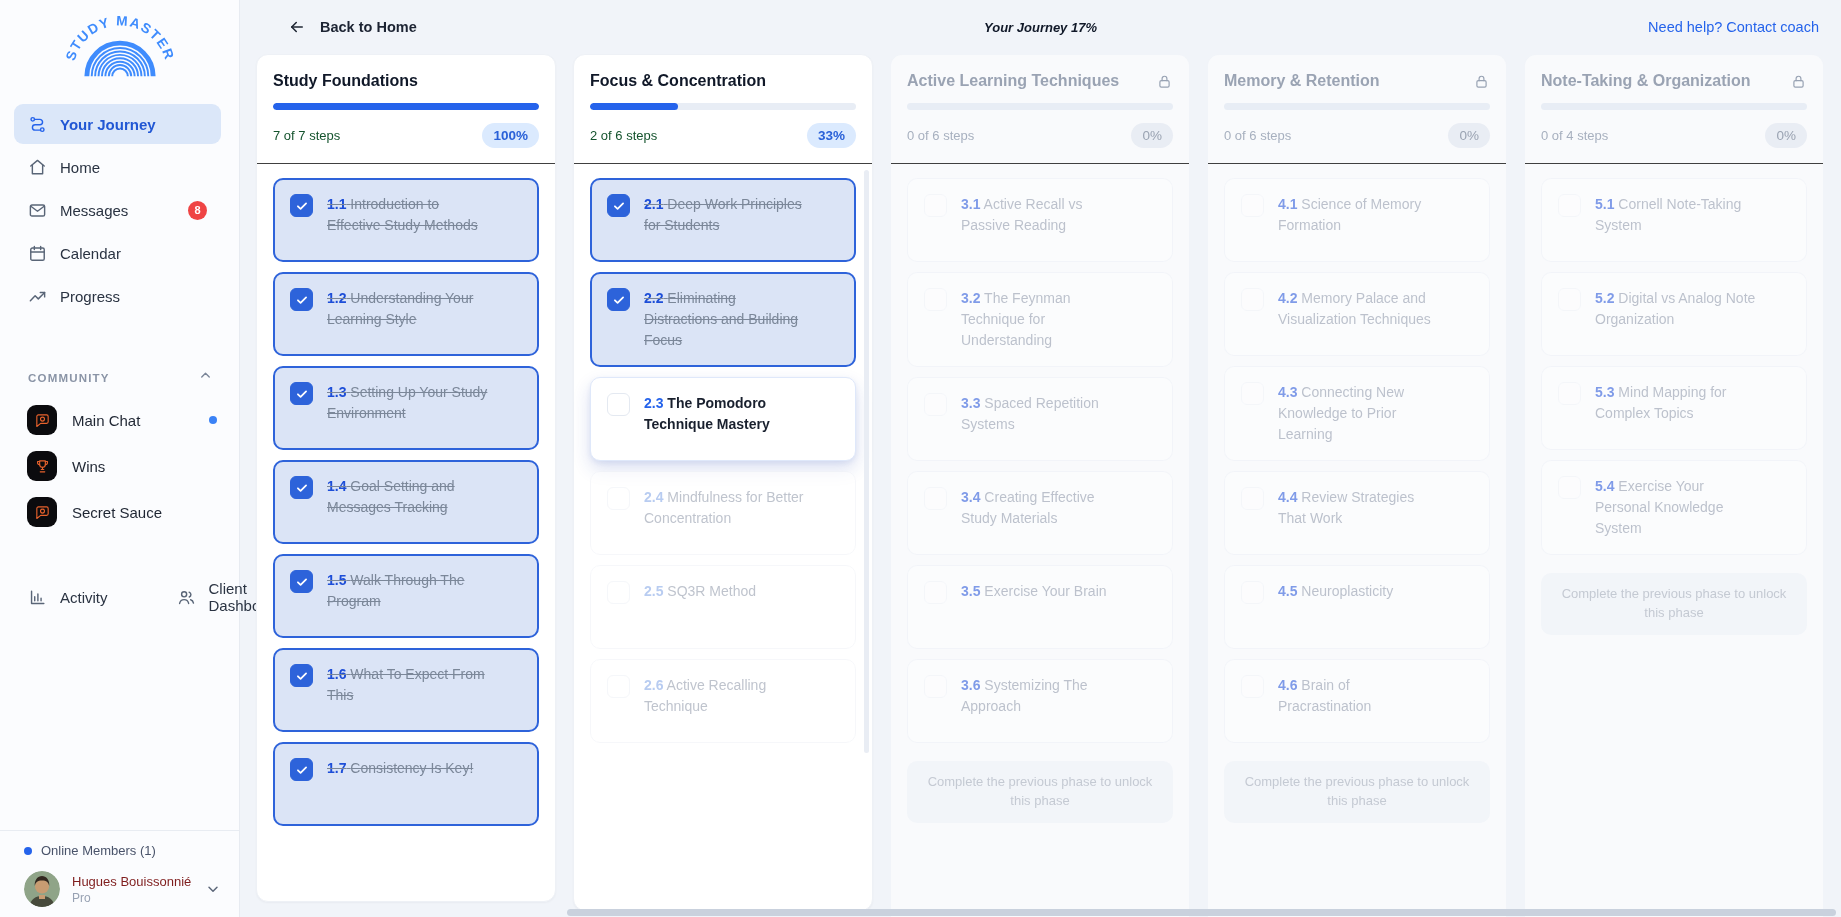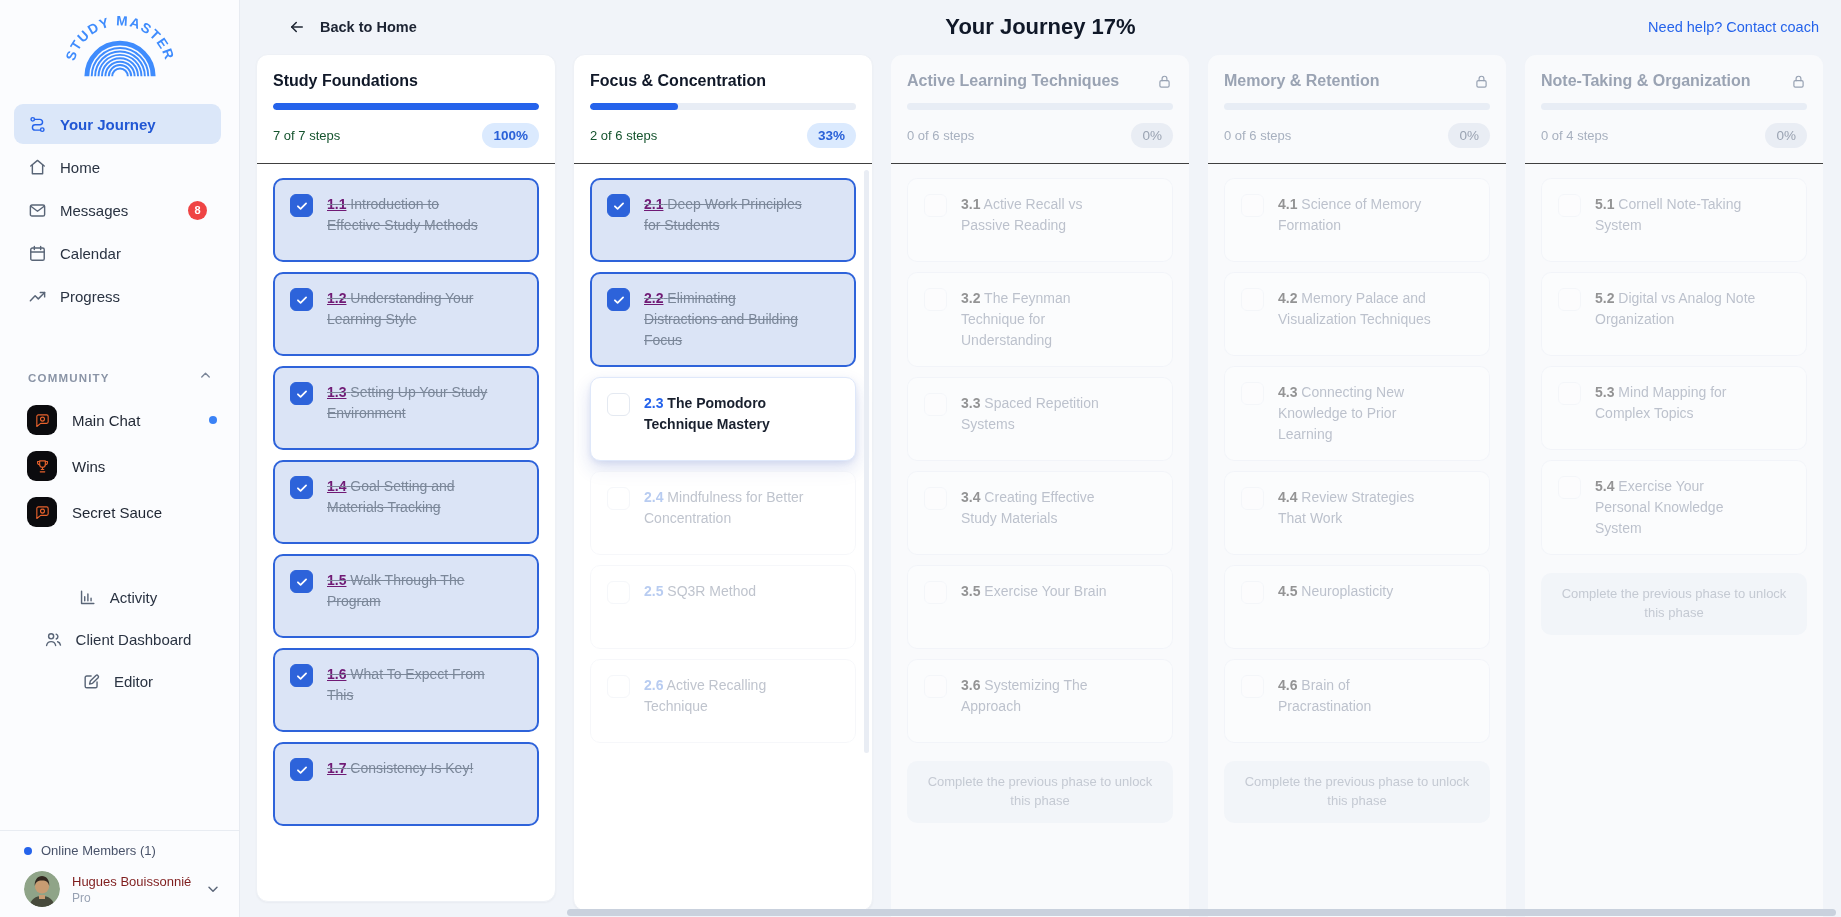--- a/index.html
+++ b/index.html
@@ -42,21 +42,21 @@
   .community-item {
     display: flex; align-items: center; gap: 15px;
     height: 46px; padding: 0 22px 0 27px; cursor: pointer; font-size: 15px; color: #1f2633;
   }
   .community-icon {
     width: 30px; height: 30px; border-radius: 9px; background: #0b0b0e;
     display: flex; align-items: center; justify-content: center; flex: none;
   }
   .community-icon svg { width: 17px; height: 17px; color: #e8622c; }
   .online-dot-right { margin-left: auto; width: 8px; height: 8px; border-radius: 50%; background: #3b82f6; }
-  .tools { margin-top: 42px; display: flex; flex-direction: column; gap: 2px; align-items: center; }
+  .tools { margin-top: 42px; display: flex; flex-direction: row; gap: 9px; align-items: center; }
   .sidebar-footer {
     margin-top: auto; border-top: 1px solid #e8ecf2;
     padding: 12px 18px 10px 24px; background: #fbfcfe;
   }
   .online-row { display: flex; align-items: center; gap: 9px; font-size: 13px; color: #49536a; }
   .online-row .dot { width: 8px; height: 8px; border-radius: 50%; background: #2563eb; flex: none; }
   .user-row { margin-top: 13px; display: flex; align-items: center; gap: 12px; cursor: pointer; }
   .user-meta { display: flex; flex-direction: column; gap: 2px; }
   .user-name { font-size: 13px; font-weight: 400; color: #7f1d1d; }
   .user-plan { font-size: 12px; color: #98a2b3; }
@@ -67,21 +67,21 @@
   .main { position: absolute; left: 240px; top: 0; right: 0; bottom: 0; }
   .topbar {
     height: 54px; display: flex; align-items: center;
     padding: 0 22px 0 48px; position: relative;
   }
   .back-btn { display: flex; align-items: center; gap: 14px; cursor: pointer; }
   .back-btn svg { width: 18px; height: 18px; color: #1f2633; }
   .back-label { font-size: 14.5px; font-weight: 600; color: #1d2433; }
   .page-title {
     position: absolute; left: 50%; transform: translateX(-50%);
-    font-size: 22px; font-weight: 700; color: #101828;
+    font-size: 13px; font-weight: 700; color: #101828; font-style: italic;
   }
   .help-link { margin-left: auto; font-size: 14.5px; font-weight: 500; color: #2563eb; cursor: pointer; }
 
   .board {
     display: flex; gap: 17px; padding-left: 16px;
     align-items: flex-start; height: 863px; overflow: hidden;
   }
   .column {
     width: 300px; flex: none; background: #fff; border-radius: 12px;
     border: 1px solid #eef1f6; box-shadow: 0 1px 2px rgba(16,24,40,.04);
@@ -123,35 +123,35 @@
     border: 1.5px solid #e4e9f1; background: #fff;
     display: flex; align-items: center; justify-content: center;
   }
   .checkbox svg { width: 14px; height: 14px; color: #fff; }
   .card-title { font-size: 14px; line-height: 1.5; max-width: 166px; color: #8b94a6; }
   .t-num { font-weight: 700; }
 
   .card.done { background: #dbe4f6; border: 2px solid #2e63da; padding: 14px 15px; }
   .card.done .checkbox { background: #2d63da; border-color: #2d63da; }
   .card.done .card-title { text-decoration: line-through; color: #7b8799; }
-  .card.done .t-num { color: #701a75; text-decoration: underline; }
+  .card.done .t-num { color: #1d4ed8; }
 
   .card.current {
     border: 1.5px solid #dfe8fa;
     box-shadow: 0 8px 18px rgba(30,64,175,.16), 0 2px 5px rgba(30,64,175,.08);
   }
   .card.current .card-title { color: #19202e; font-weight: 600; }
   .card.current .t-num { color: #2563eb; text-align: right; }
 
   .card.todo { border: 1px solid #f0f2f7; opacity: .55; cursor: default; }
   .card.todo .t-num { color: #7fa3e6; }
   .card.todo .checkbox { border-color: #eef1f6; }
 
   .card.lockeditem { border: 1px solid rgba(236,240,246,.9); background: rgba(255,255,255,.65); cursor: default; }
-  .card.lockeditem .t-num { color: #404040; }
+  .card.lockeditem .t-num { color: #1d4ed8; }
   .card.lockeditem .checkbox { border-color: #f0f3f8; }
 
   .locked-note {
     margin-top: 8px; background: #edf1f7; border-radius: 10px;
     padding: 12px 20px; font-size: 13px; line-height: 1.45;
     color: #9aa3b2; text-align: center;
   }
 
   .h-scroll {
     position: absolute; left: 327px; right: 5px; bottom: 1px; height: 7px;
@@ -370,21 +370,21 @@
               </svg>
             </span>
             <p class="card-title"><span class="t-num">1.3</span> <span class="t-body">Setting Up Your Study Environment</span></p>
           </div>
           <div class="card done">
             <span class="checkbox">
               <svg viewBox="0 0 24 24" fill="none" stroke="currentColor" stroke-width="3" stroke-linecap="round" stroke-linejoin="round">
                 <path d="m5 12.5 4.6 4.5L19 7.5"></path>
               </svg>
             </span>
-            <p class="card-title"><span class="t-num">1.4</span> <span class="t-body">Goal Setting and Materials Tracking</span></p>
+            <p class="card-title"><span class="t-num">1.4</span> <span class="t-body">Goal Setting and Messages Tracking</span></p>
           </div>
           <div class="card done">
             <span class="checkbox">
               <svg viewBox="0 0 24 24" fill="none" stroke="currentColor" stroke-width="3" stroke-linecap="round" stroke-linejoin="round">
                 <path d="m5 12.5 4.6 4.5L19 7.5"></path>
               </svg>
             </span>
             <p class="card-title"><span class="t-num">1.5</span> <span class="t-body">Walk Through The Program</span></p>
           </div>
           <div class="card done">

